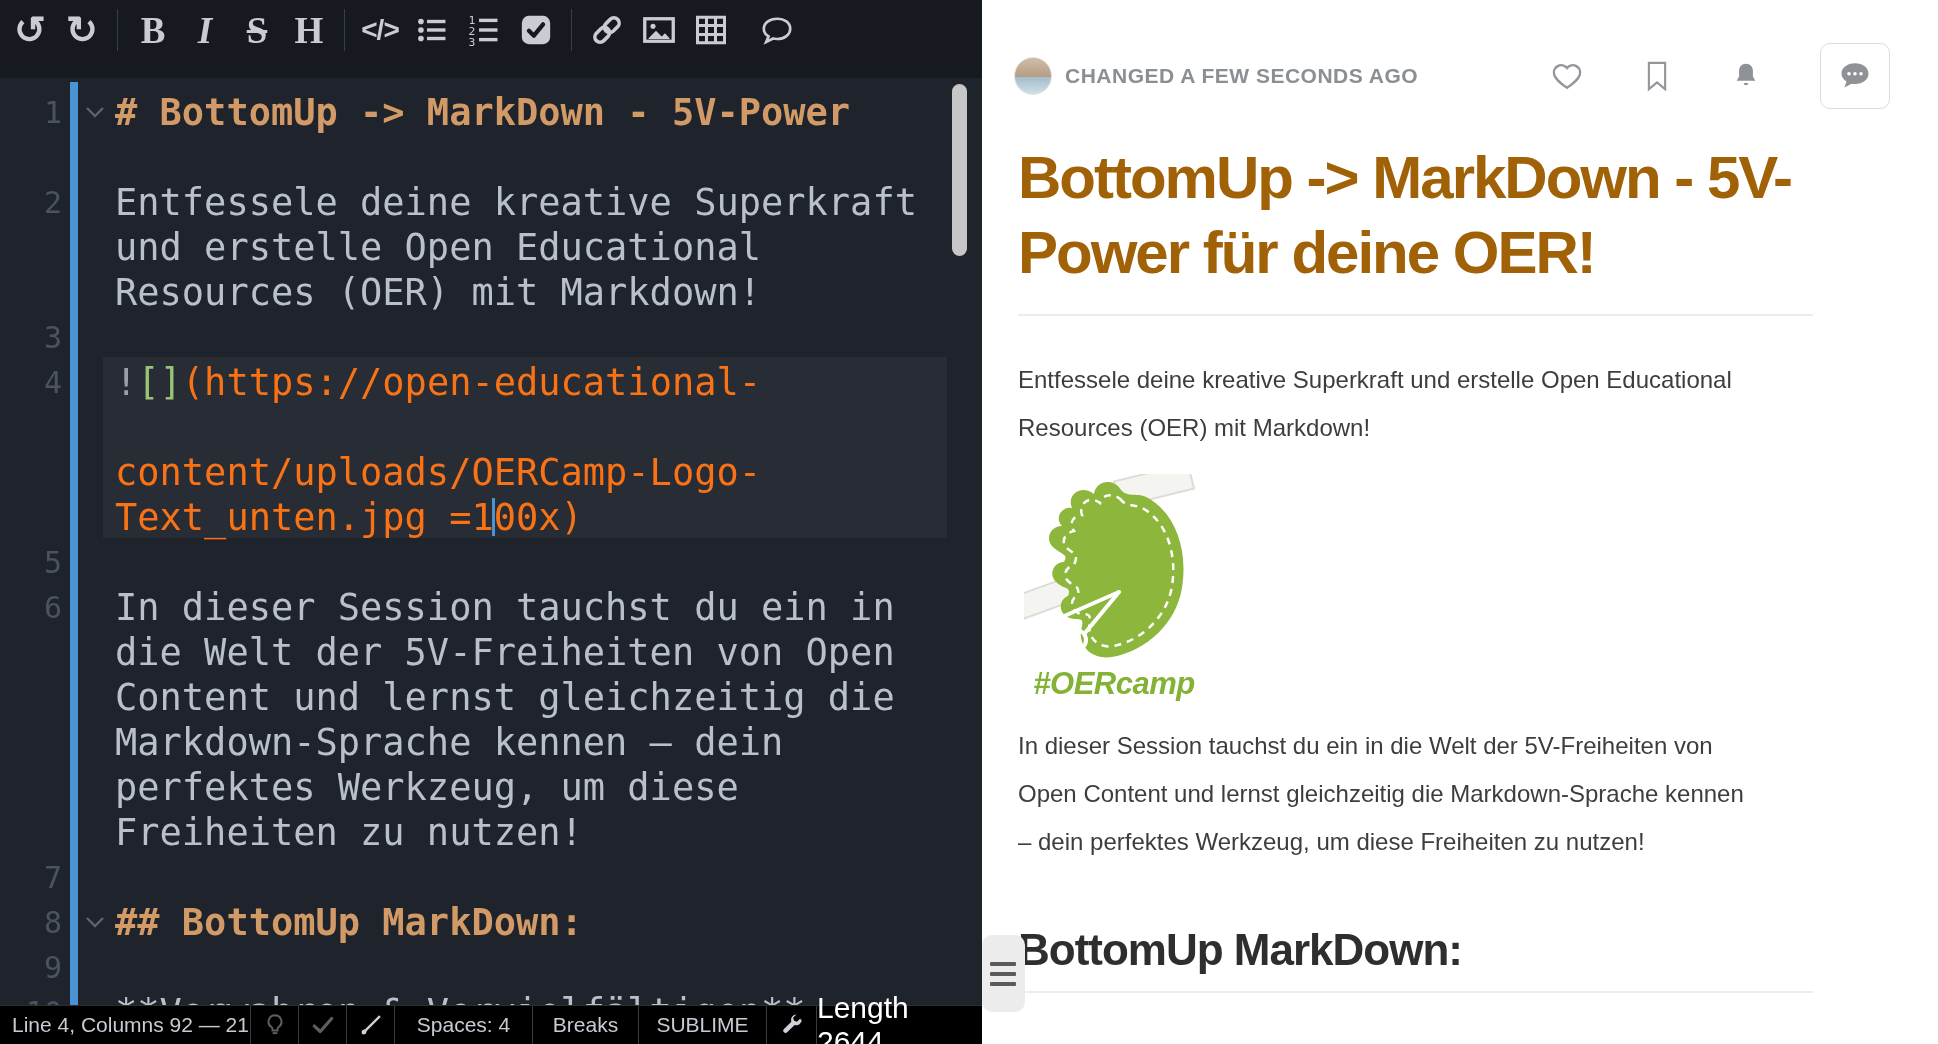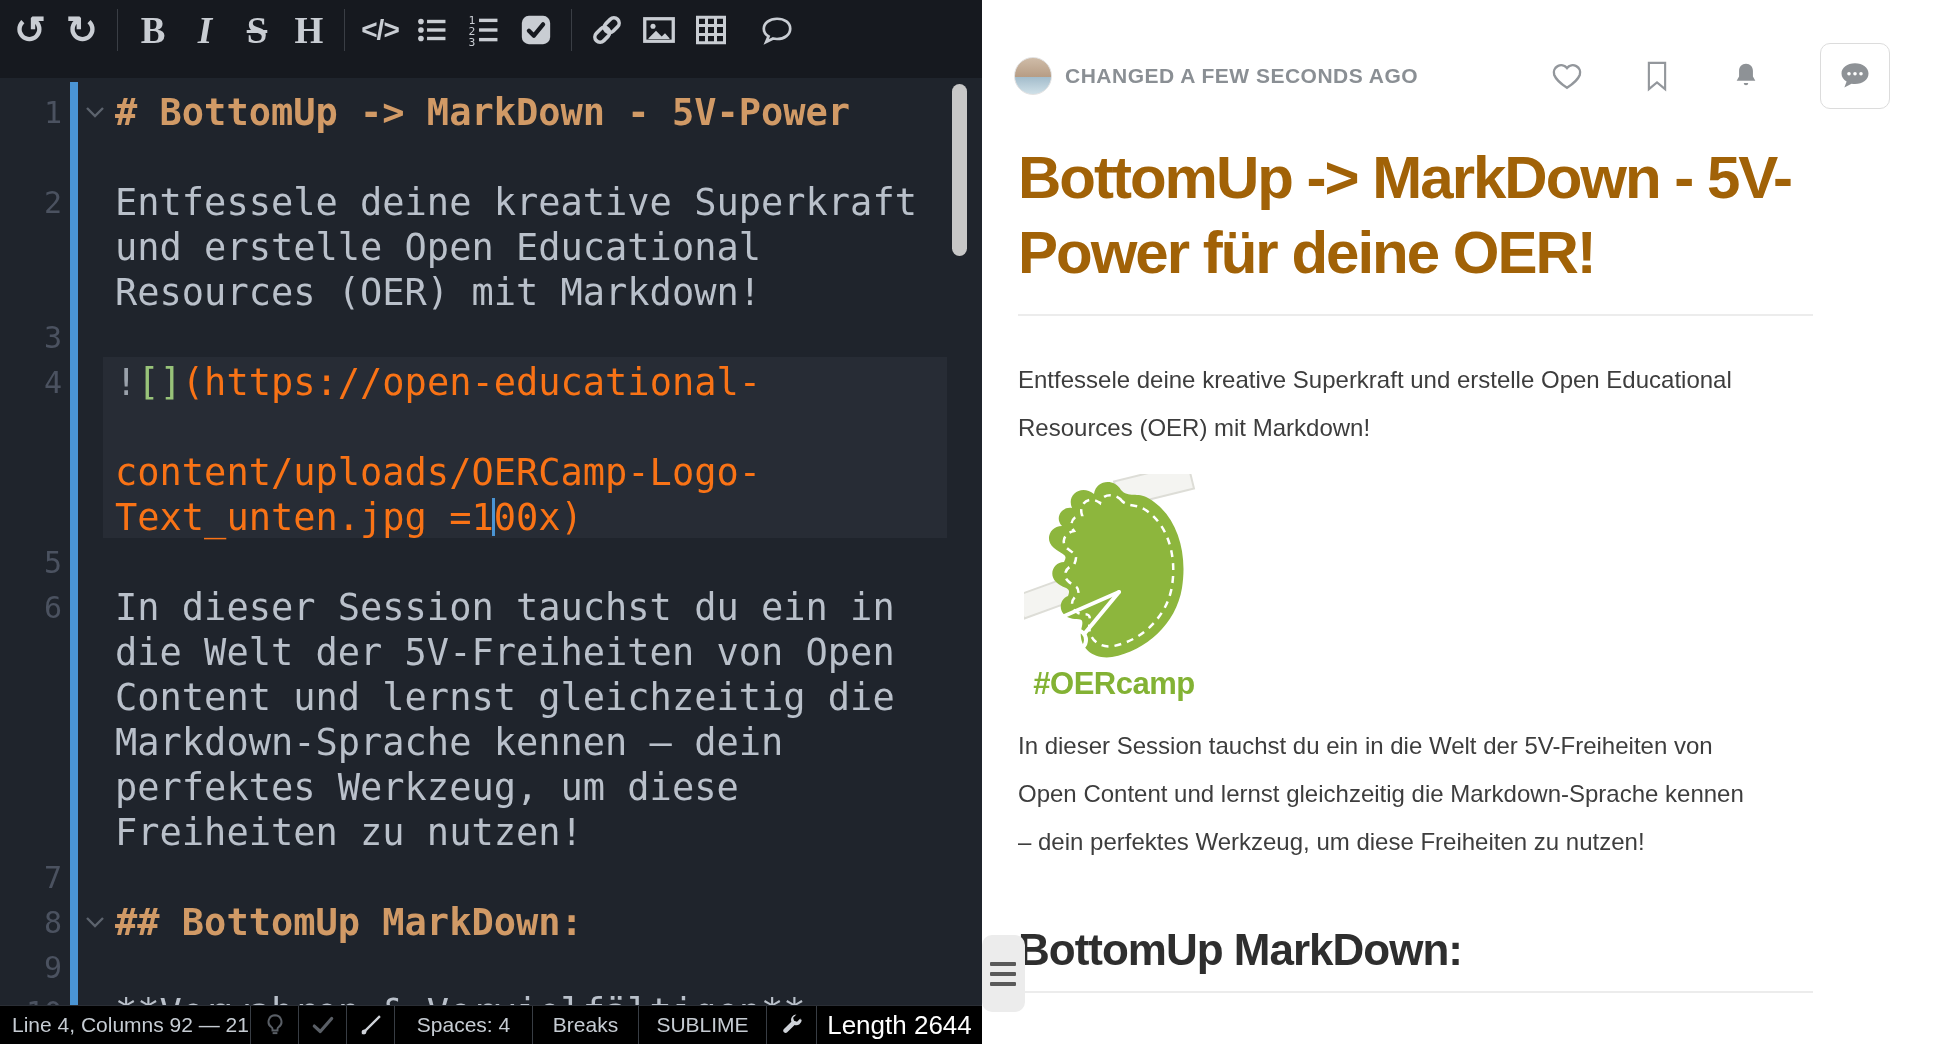--- a/index.html
+++ b/index.html
@@ -51,21 +51,21 @@
                background:#000000; border-top:1px solid #2a2e35; display:flex;
                font-size:21px; color:#c6ccd3; z-index:5; }
   .sb-cell { display:flex; align-items:center; justify-content:center;
              border-left:1px solid #383d44; height:100%; flex:0 0 auto; }
   .sb-cell:first-child { border-left:none; justify-content:flex-start;
                          padding-left:12px; overflow:hidden; white-space:nowrap; }
   .sb-pos { width:250px; }
   .sb-ic { width:48px; }
   .sb-spaces { width:138px; } .sb-breaks { width:106px; } .sb-mode { width:128px; }
   .sb-wrench { width:50px; }
-  .sb-len { flex:1 1 auto; color:#ffffff; font-size:26px; }
+  .sb-len { flex:1 1 auto; color:#ffffff; font-size:30px; }
 
   
   .preview-pane { position:absolute; left:982px; top:0; width:956px; height:1044px;
                   background:#ffffff; }
 
   .pv-header { position:absolute; left:32px; top:43px; right:48px; height:66px;
                display:flex; align-items:center; }
   .avatar { width:38px; height:38px; border-radius:50%; flex:0 0 auto;
             background:linear-gradient(180deg,#cfbca8 0%,#b79d85 52%,#a3bccb 53%,#cfe0e8 100%);
             border:1px solid #e2e2e2; }
@@ -76,21 +76,21 @@
   .comment-btn { width:70px; height:66px; border:1px solid #dcdcdc; border-radius:10px;
                  display:flex; align-items:center; justify-content:center; cursor:pointer; }
 
   .pv-content { position:absolute; left:36px; top:140px; width:795px; color:#2f2f2f; }
   .pv-content h1 { font-size:60px; line-height:75px; font-weight:700; letter-spacing:-2px;
                    color:#a16207; padding-bottom:24px; border-bottom:2px solid #ececec; }
   .pv-p { margin-top:40px; font-size:24px; line-height:48px; color:#3d3d3d; max-width:730px; }
   .pv-p2 { margin-top:20px; }
   .logo-fig { margin:22px 0 0 6px; width:190px; }
   .logo-caption { margin-top:0px; width:180px; text-align:center; font-size:31px;
-                  font-weight:700; color:#83b234; letter-spacing:-0.5px; }
+                  font-weight:700; color:#83b234; letter-spacing:-0.5px;font-style:italic; }
   .pv-content h2 { margin-top:56px; font-size:44px; line-height:55px; font-weight:700;
                    letter-spacing:-1px; color:#2e2e2e; padding-bottom:14px;
                    border-bottom:2px solid #ececec; }
 
   .toc-handle { position:absolute; left:0px; top:935px; width:43px; height:77px;
                 background:#ececec; border-radius:10px; cursor:pointer;
                 display:flex; flex-direction:column; justify-content:center; gap:6px;
                 padding-left:8px; }
   .toc-handle span { display:block; width:26px; height:4px; background:#5a5a5a; border-radius:1px; }
 </style>

